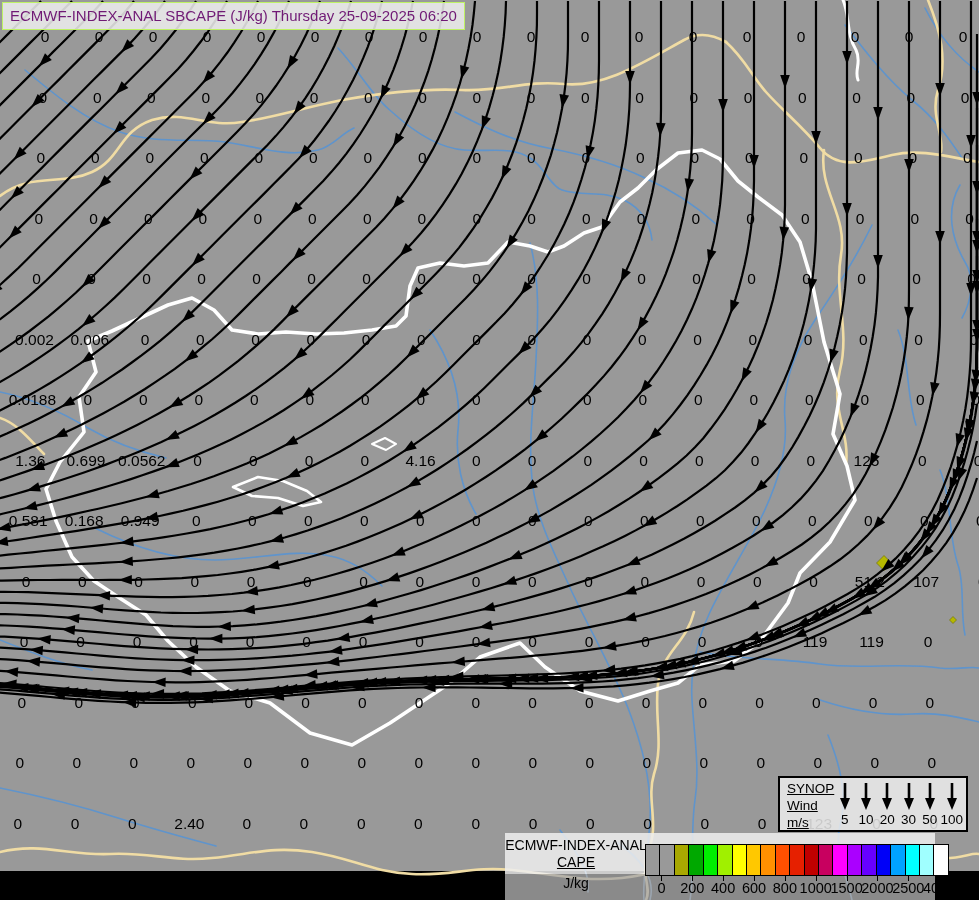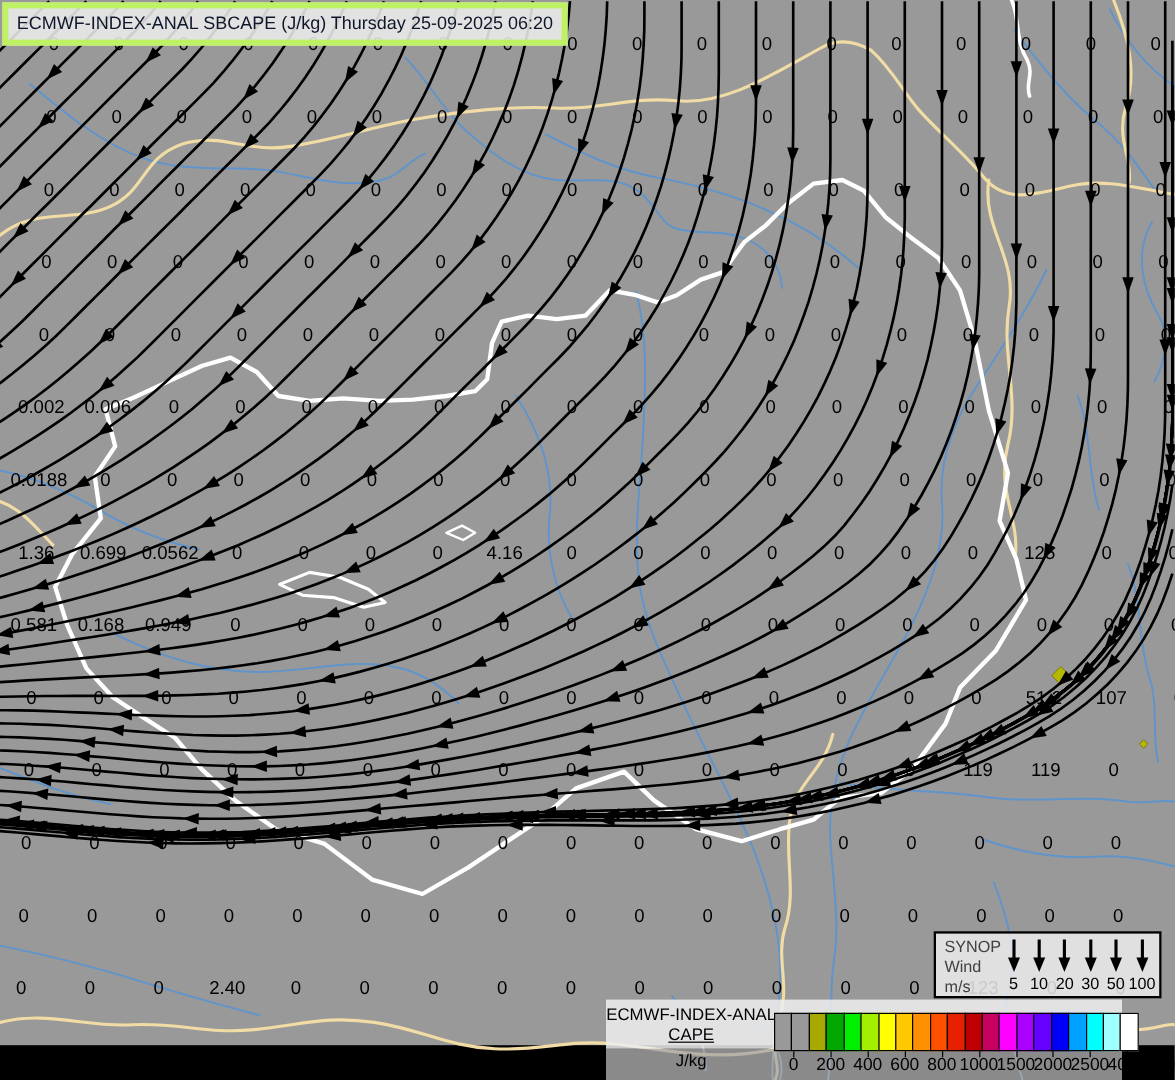--- a/index.html
+++ b/index.html
@@ -5,30 +5,30 @@
   html,body{margin:0;padding:0;}
   body{
     width:979px;height:900px;position:relative;overflow:hidden;
     background:#999999;font-family:"Liberation Sans",sans-serif;
   }
   #map-svg{position:absolute;left:0;top:0;z-index:1;}
   
   .header-box{
     position:absolute;left:2px;top:2px;z-index:6;
     background:rgba(236,236,236,0.88);
-    border:5px solid #bef264;
+    border:1px solid #bef264;
     padding:3px 7px 4px 7px;
-    font-size:15px;line-height:19px;color:#0f172a;white-space:nowrap;
+    font-size:15px;line-height:19px;color:#701a75;white-space:nowrap;
   }
   
   .wind-legend{
     position:absolute;left:778px;top:776px;width:190px;height:56px;z-index:6;
     background:rgba(236,236,236,0.85);border:2px solid #000;box-sizing:border-box;
   }
-  .wind-title{position:absolute;left:7px;top:2px;font-size:13.5px;line-height:17px;color:#404040;}
+  .wind-title{position:absolute;left:7px;top:2px;font-size:13.5px;line-height:17px;color:#000000;text-decoration:underline;}
   .wind-cols{position:absolute;left:54px;top:2px;right:3px;bottom:2px;display:flex;justify-content:space-between;}
   .wind-col{display:flex;flex-direction:column;align-items:center;width:24px;}
   .wind-col .num{font-size:13.5px;color:#000;margin-top:1px;}
   
   .cape-legend{position:absolute;left:505px;top:833px;width:430px;height:67px;z-index:6;}
   .cape-upper{position:absolute;left:0;top:0;width:100%;height:41px;background:rgba(238,238,238,0.86);}
   .cape-lower{position:absolute;left:0;top:41px;width:100%;height:26px;background:rgba(168,168,168,0.82);}
   .cape-title-1,.cape-title-2,.cape-title-3{
     position:absolute;left:0;width:142px;text-align:center;font-size:14px;color:#000;
   }

